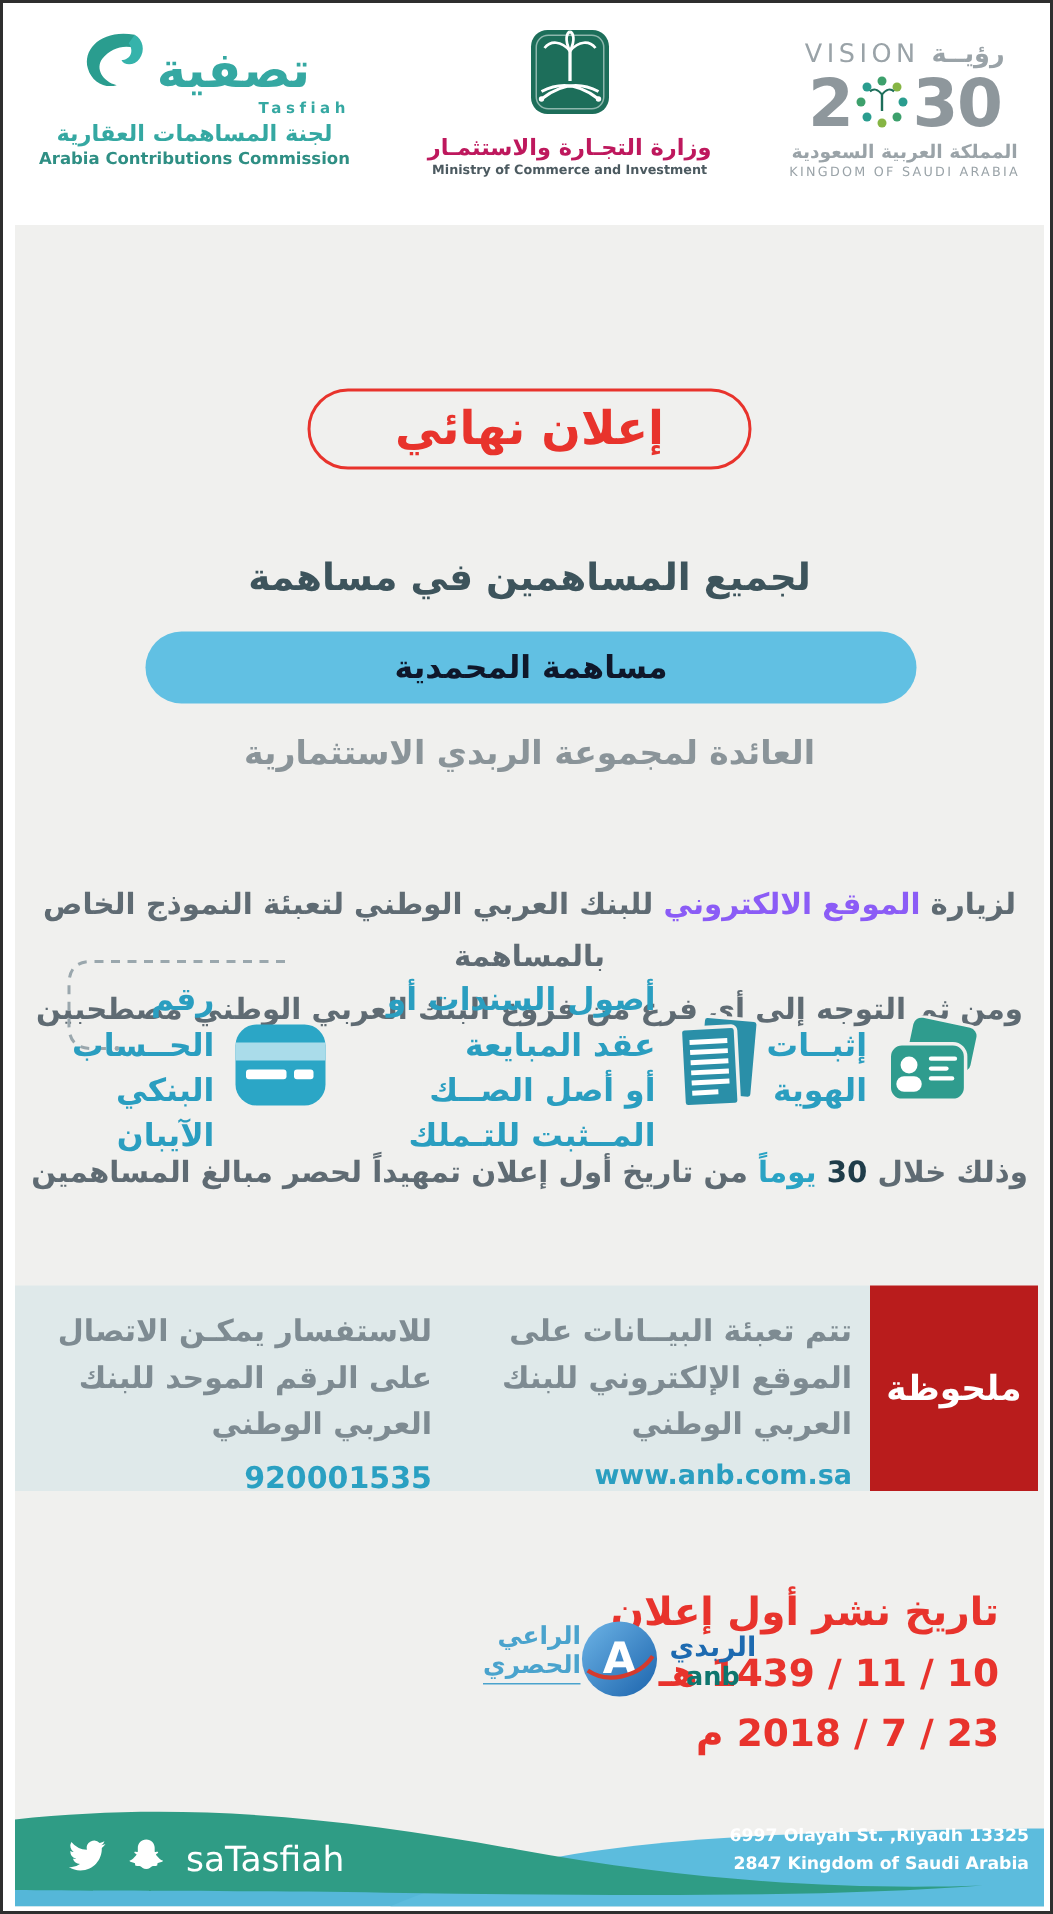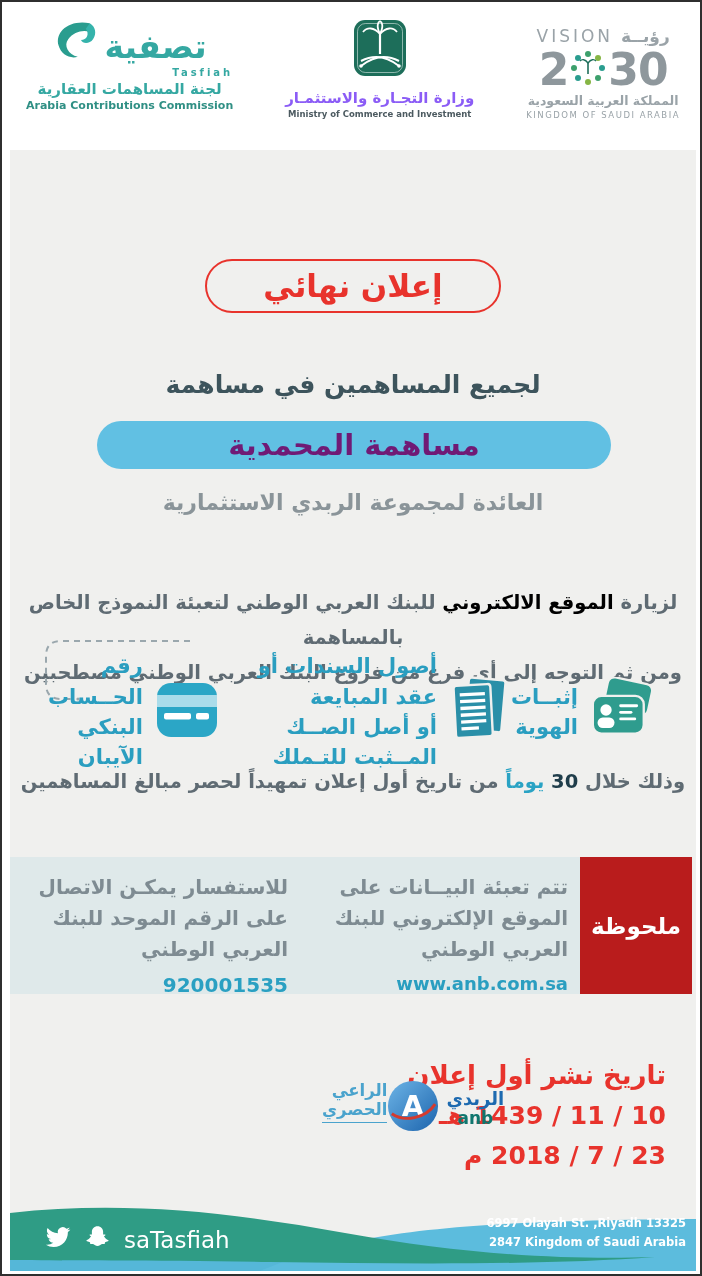--- a/index.html
+++ b/index.html
@@ -7,45 +7,45 @@
         background:#fff;font-family:"DejaVu Sans",sans-serif;overflow:hidden;text-decoration:underline;}
   
   .header{position:absolute;left:8px;top:8px;width:686px;height:140px;background:#fff;
           display:flex;justify-content:space-between;align-items:flex-start;padding:8px 16px 0;box-sizing:border-box;}
   .logo-col{display:flex;flex-direction:column;align-items:center;}
   .tasfiah-row{display:flex;align-items:flex-end;gap:4px;}
   .tasfiah-brand{font-size:33px;font-weight:bold;color:#35a8a2;}
   .tasfiah-en{font-size:10px;letter-spacing:3px;color:#35a8a2;font-weight:bold;margin-top:1px;align-self:flex-end;}
   .tasfiah-committee{font-size:15px;font-weight:bold;color:#35a8a2;margin-top:2px;}
   .tasfiah-ecc{font-size:11px;font-weight:bold;color:#2f8f84;margin-top:1px;}
-  .ministry-ar{font-size:15px;font-weight:bold;color:#8b5cf6;margin-top:5px;}
+  .ministry-ar{font-size:15px;font-weight:bold;color:#be185d;margin-top:5px;}
   .ministry-en{font-size:8.5px;font-weight:bold;color:#4c5a60;margin-top:2px;}
   .vision{margin-top:8px;justify-content:space-between;}
   .vision-row1{display:flex;align-items:center;gap:8px;color:#9aa3a8;}
   .vision-en{font-size:17px;letter-spacing:3px;}
   .vision-ar{font-size:17px;font-weight:bold;}
   .vision-row2{display:flex;align-items:center;gap:2px;margin-top:-2px;}
   .vision-digit{font-size:44px;font-weight:bold;color:#8e979c;letter-spacing:-1px;}
   .vision-country-ar{font-size:12.5px;font-weight:bold;color:#9aa3a8;margin-top:-2px;}
   .vision-country-en{font-size:8.5px;letter-spacing:1.5px;color:#9aa3a8;margin-top:2px;}
   
   .body-bg{position:absolute;left:8px;top:148px;width:686px;height:1121px;background:#f0f0ee;}
   .badge{position:absolute;left:203px;top:257px;width:296px;height:54px;border:2.5px solid #e8332c;
          border-radius:28px;display:flex;align-items:center;justify-content:center;box-sizing:border-box;}
   .badge-text{font-size:31px;font-weight:bold;color:#e8332c;}
   .audience{position:absolute;left:0;top:368px;width:702px;text-align:center;
             font-size:25px;font-weight:bold;color:#3d545c;}
   .contrib-pill{position:absolute;left:95px;top:419px;width:514px;height:48px;background:#61c0e3;
                 border-radius:24px;display:flex;align-items:center;justify-content:center;}
-  .contrib-text{font-size:29px;font-weight:bold;color:#701a75;}
+  .contrib-text{font-size:21px;font-weight:bold;color:#0f172a;}
   .owner{position:absolute;left:0;top:488px;width:702px;text-align:center;
          font-size:22px;font-weight:bold;color:#8a9499;}
   .instructions{position:absolute;left:0;top:583px;width:702px;text-align:center;
                 font-size:19.5px;font-weight:bold;color:#5f6b73;line-height:1.8;}
-  .hl-blue{color:#000000;}
+  .hl-blue{color:#8b5cf6;}
   .dashed-connector{position:absolute;left:28px;top:633px;}
   
   .reqs{position:absolute;right:44px;top:660px;left:46px;height:100px;
         display:flex;justify-content:space-between;align-items:center;}
   .req{display:flex;align-items:center;gap:12px;}
   .req-label{font-size:21px;font-weight:bold;color:#2a9ec0;line-height:1.45;text-align:right;}
   .deadline{position:absolute;left:0;top:768px;width:702px;text-align:center;
             font-size:19.5px;font-weight:bold;color:#5f6b73;}
   .deadline .num{color:#1f3d4a;}
   .deadline .unit{color:#2aa3c4;}

